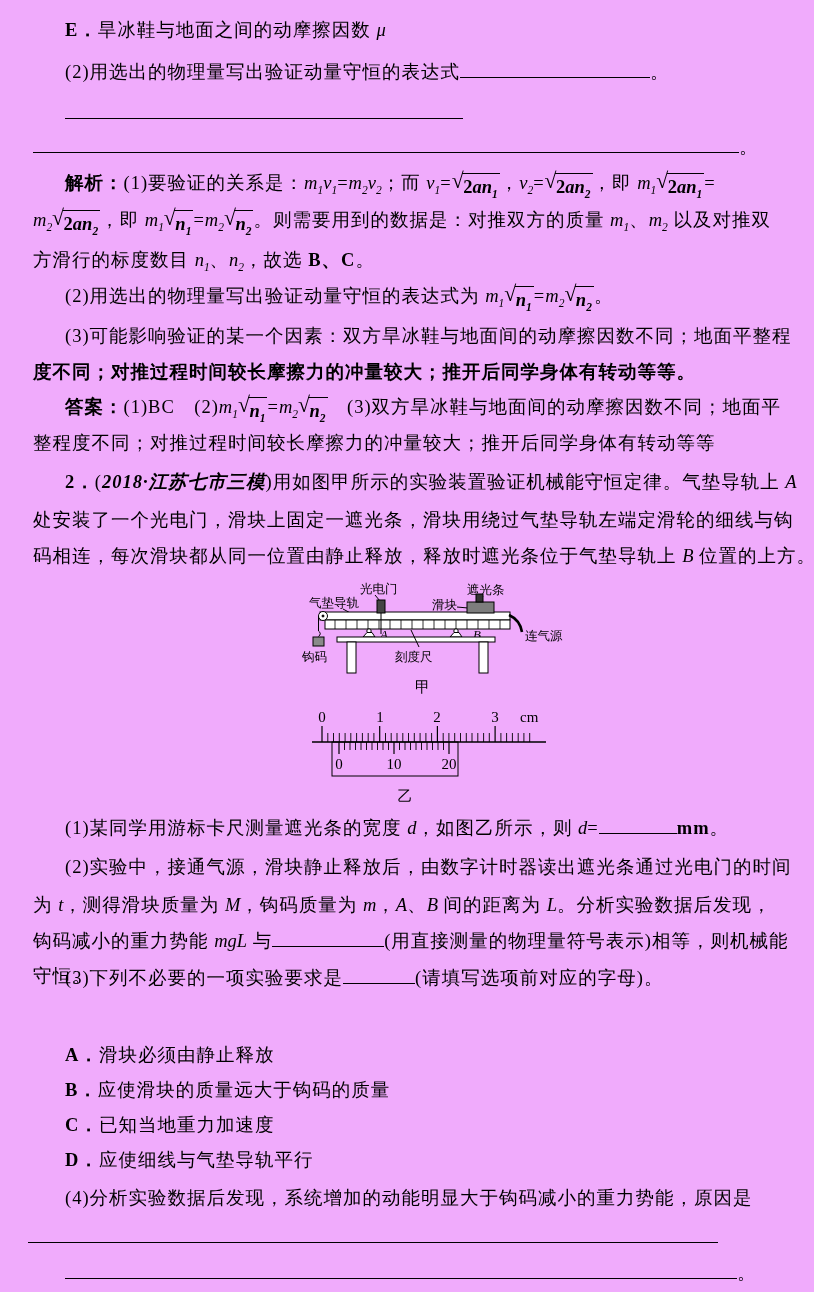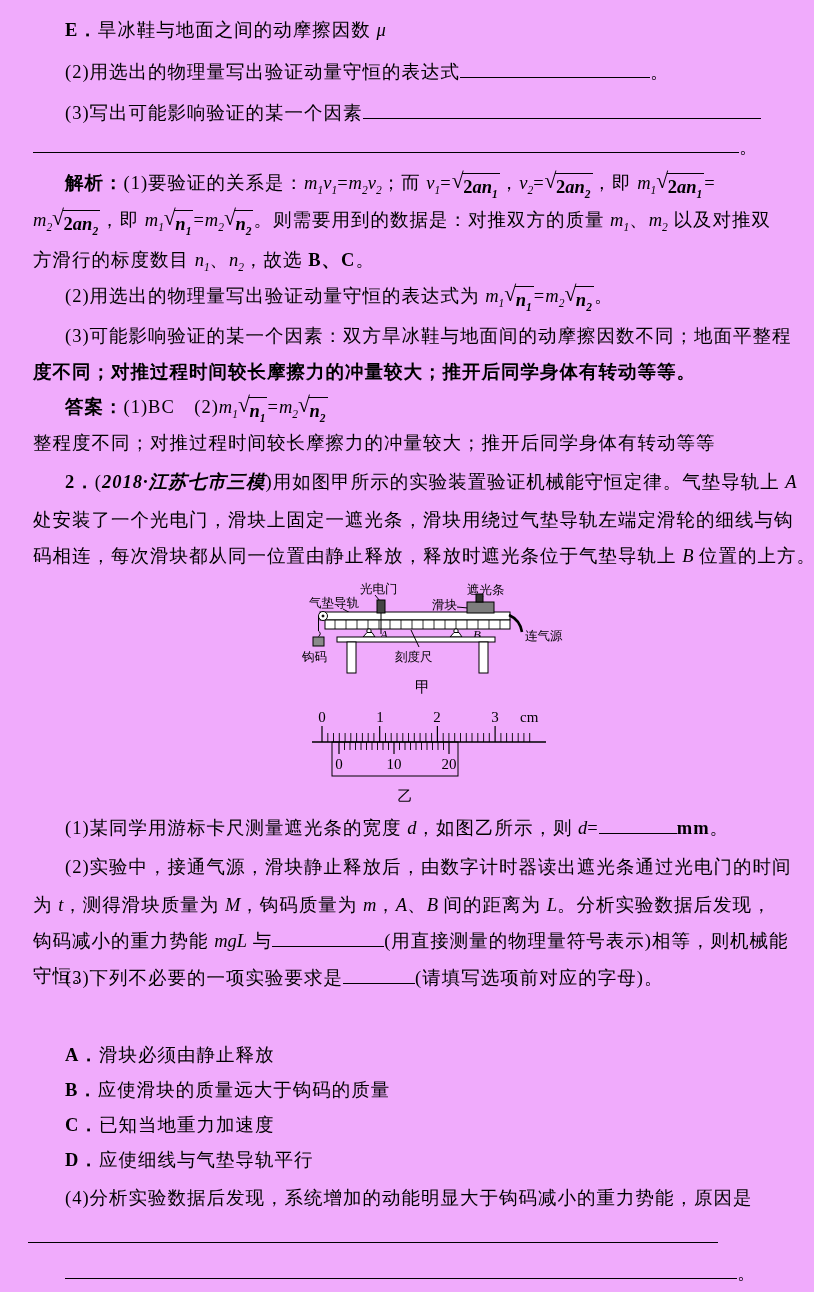--- a/index.html
+++ b/index.html
@@ -23,21 +23,21 @@
   svg line,svg path,svg rect,svg circle{stroke:#000;}
 </style>
 </head>
 <body>
 
 <div class="page">
 
   <div id="textflow">
       <div class="tl" style="top: 17px; left: 65px;"><span class="b">E．</span><span>旱冰鞋与地面之间的动摩擦因数 </span><span class="mi">μ</span></div>
       <div class="tl" style="top: 58px; left: 65px; text-align: right;"><span>(2)用选出的物理量写出验证动量守恒的表达式</span><span class="blank" style="width: 190px;"></span><span>。</span></div>
-      <div class="tl" style="top: 99px; left: 65px;"><span>(3)写出可能影响验证的某一个因素</span><span class="blank" style="width: 398px;"></span></div>
+      <div class="tl" style="top: 99px; left: 65px;"><span class="blank" style="width: 398px;"></span></div>
       <div class="tl" style="top: 133px; left: 33px;"><span class="blank" style="width: 706px;"></span><span>。</span></div>
       <div class="tl" style="top: 170px; left: 65px;"><span class="b">解析：</span><span>(1)要验证的关系是：</span><span class="mi">m<sub>1</sub></span><span class="mi">v<sub>1</sub></span><span>=</span><span class="mi">m<sub>2</sub></span><span class="mi">v<sub>2</sub></span><span>；而 </span><span class="mi">v<sub>1</sub></span><span>=</span><span class="sq">
           <span class="sqr">√</span>
           <span class="sqc"><span>2</span><span class="mi">a</span><span class="mi">n<sub>1</sub></span></span>
         </span><span>，</span><span class="mi">v<sub>2</sub></span><span>=</span><span class="sq">
           <span class="sqr">√</span>
           <span class="sqc"><span>2</span><span class="mi">a</span><span class="mi">n<sub>2</sub></span></span>
         </span><span>，即 </span><span class="mi">m<sub>1</sub></span><span class="sq">
           <span class="sqr">√</span>
           <span class="sqc"><span>2</span><span class="mi">a</span><span class="mi">n<sub>1</sub></span></span>
@@ -61,21 +61,21 @@
           <span class="sqc"><span class="mi">n<sub>2</sub></span></span>
         </span><span>。</span></div>
       <div class="tl" style="top: 323px; left: 65px;"><span>(3)可能影响验证的某一个因素：双方旱冰鞋与地面间的动摩擦因数不同；地面平整程</span></div>
       <div class="tl" style="top: 359px; left: 33px; font-weight: bold;"><span>度不同；对推过程时间较长摩擦力的冲量较大；推开后同学身体有转动等等。</span></div>
       <div class="tl" style="top: 394px; left: 65px;"><span class="b">答案：</span><span>(1)BC</span><span>　(2)</span><span class="mi">m<sub>1</sub></span><span class="sq">
           <span class="sqr">√</span>
           <span class="sqc"><span class="mi">n<sub>1</sub></span></span>
         </span><span>=</span><span class="mi">m<sub>2</sub></span><span class="sq">
           <span class="sqr">√</span>
           <span class="sqc"><span class="mi">n<sub>2</sub></span></span>
-        </span></div>
+        </span><span>　(3)双方旱冰鞋与地面间的动摩擦因数不同；地面平</span></div>
       <div class="tl" style="top: 430px; left: 33px;"><span>整程度不同；对推过程时间较长摩擦力的冲量较大；推开后同学身体有转动等等</span></div>
       <div class="tl" style="top: 469px; left: 65px;"><span class="b">2．</span><span>(</span><span class="bi">2018·江苏七市三模</span><span>)用如图甲所示的实验装置验证机械能守恒定律。气垫导轨上 </span><span class="mi">A</span></div>
       <div class="tl" style="top: 507px; left: 33px;"><span>处安装了一个光电门，滑块上固定一遮光条，滑块用绕过气垫导轨左端定滑轮的细线与钩</span></div>
       <div class="tl" style="top: 543px; left: 33px;"><span>码相连，每次滑块都从同一位置由静止释放，释放时遮光条位于气垫导轨上 </span><span class="mi">B</span><span> 位置的上方。</span></div>
       <div class="tl" style="top: 814px; left: 65px;"><span>(1)某同学用游标卡尺测量遮光条的宽度 </span><span class="mi">d</span><span>，如图乙所示，则 </span><span class="mi">d</span><span>=</span><span class="blank" style="width: 78px;"></span><span class="b">mm</span><span>。</span></div>
       <div class="tl" style="top: 854px; left: 65px;"><span>(2)实验中，接通气源，滑块静止释放后，由数字计时器读出遮光条通过光电门的时间</span></div>
       <div class="tl" style="top: 892px; left: 33px;"><span>为 </span><span class="mi">t</span><span>，测得滑块质量为 </span><span class="mi">M</span><span>，钩码质量为 </span><span class="mi">m</span><span>，</span><span class="mi">A</span><span>、</span><span class="mi">B</span><span> 间的距离为 </span><span class="mi">L</span><span>。分析实验数据后发现，</span></div>
       <div class="tl" style="top: 927px; left: 33px;"><span>钩码减小的重力势能 </span><span class="mi">mgL</span><span> 与</span><span class="blank" style="width: 112px;"></span><span>(用直接测量的物理量符号表示)相等，则机械能</span></div>
       <div class="tl" style="top: 963px; left: 33px;"><span>守恒。</span></div>
       <div class="tl" style="top: 964px; left: 65px;"><span>(3)下列不必要的一项实验要求是</span><span class="blank" style="width: 72px;"></span><span>(请填写选项前对应的字母)。</span></div>

